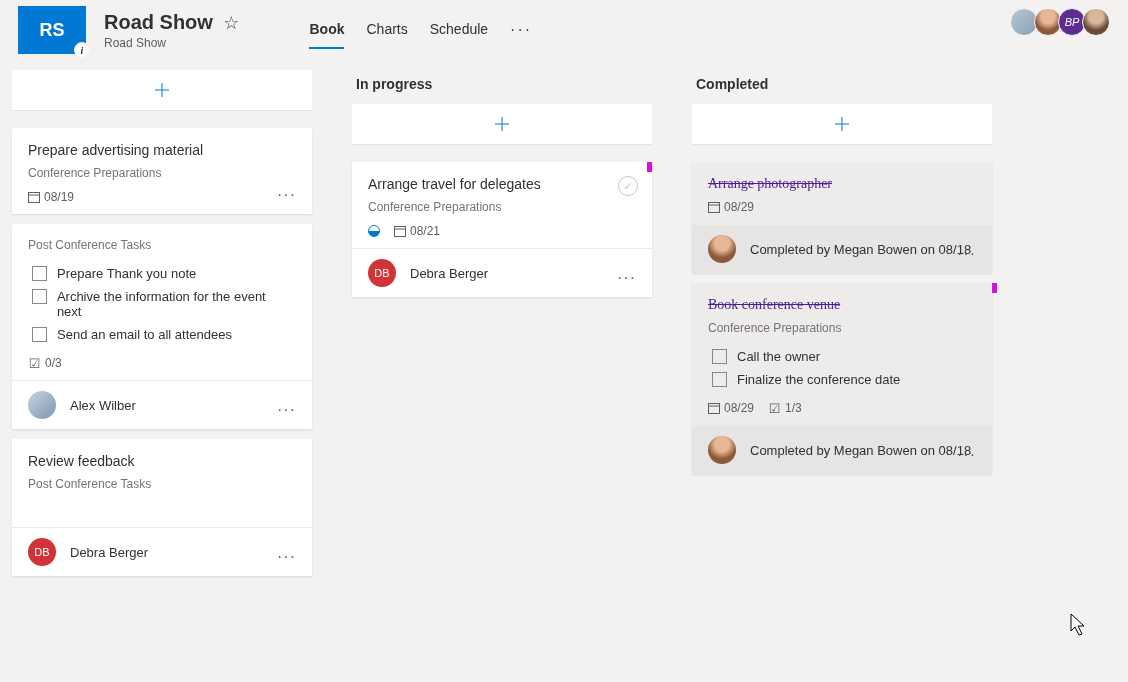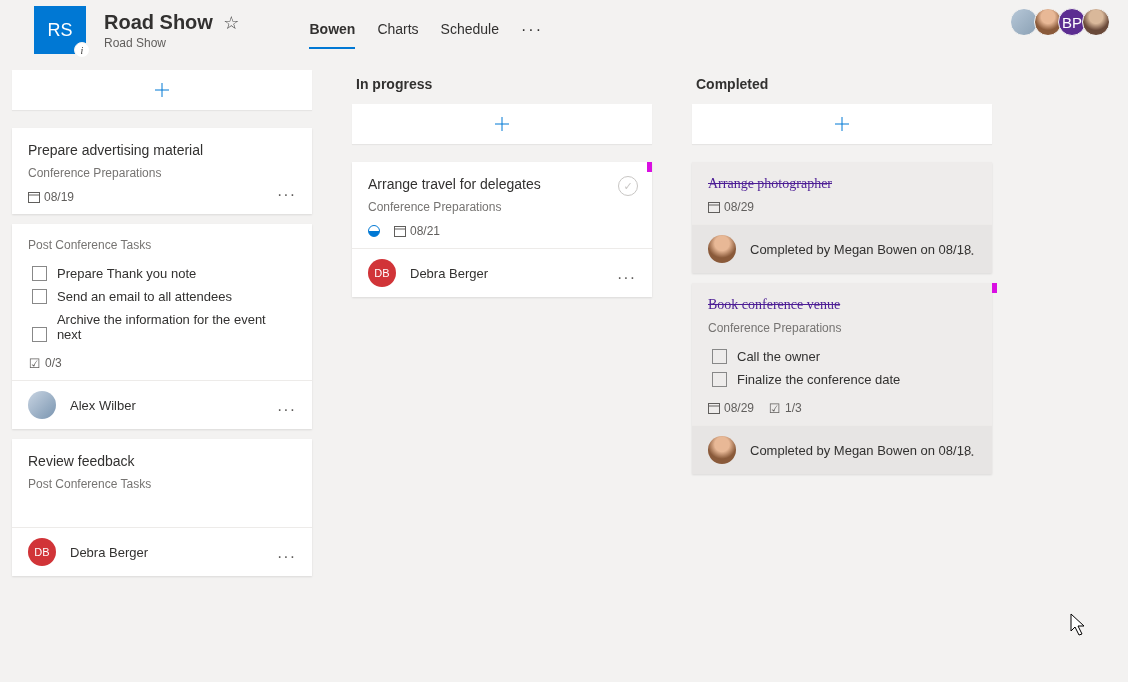--- a/index.html
+++ b/index.html
@@ -1,31 +1,31 @@
 <!DOCTYPE html>
 <html><head>
   <meta charset="utf-8">
   <style>
     * { box-sizing: border-box; margin: 0; padding: 0; font-family: "Segoe UI", sans-serif; }
     body { background: #f3f2f1; width: 1128px; height: 682px; overflow: hidden; position: relative; }
 
     
     .header { display: flex; align-items: center; padding: 6px 18px 6px 18px; position: relative; }
-    .plan-badge { width: 52px; height: 48px; background: #0078d4; color: #fff; display: flex; align-items: center; justify-content: center; font-size: 18px; font-weight: 400; position: relative; margin-left: 16px; }
+    .plan-badge { width: 68px; height: 48px; background: #0078d4; color: #fff; display: flex; align-items: center; justify-content: center; font-size: 18px; font-weight: 700; position: relative; }
     .info-badge { position: absolute; bottom: -4px; right: -4px; width: 16px; height: 16px; background: #fff; border-radius: 50%; color: #333; font-size: 10px; display: flex; align-items: center; justify-content: center; font-style: italic; font-family: serif; border: 1px solid #f3f2f1; }
     .title-block { margin-left: 18px; }
     .plan-title { font-size: 20px; font-weight: 600; color: #323130; display: inline-block; }
     .star { margin-left: 6px; font-size: 18px; color: #444; }
     .group-name { font-size: 12px; color: #605e5c; margin-top: 2px; }
     .tabs { display: flex; gap: 22px; margin-left: 70px; align-items: center; }
     .tab { padding: 10px 0 10px 0; font-size: 14px; color: #323130; cursor: pointer; border-bottom: 2px solid transparent; }
     .tab.active { font-weight: 600; border-bottom: 2px solid #0078d4; }
     .tab-more { font-size: 16px; letter-spacing: 2px; color: #323130; cursor: pointer; }
     .members { position: absolute; right: 18px; top: 8px; display: flex; }
-    .avatar { width: 28px; height: 28px; border-radius: 50%; margin-left: -4px; display: flex; align-items: center; justify-content: center; font-size: 15px; color: #fff; border: 1px solid #f3f2f1; background-size: cover; }
+    .avatar { width: 28px; height: 28px; border-radius: 50%; margin-left: -4px; display: flex; align-items: center; justify-content: center; font-size: 11px; color: #fff; border: 1px solid #f3f2f1; background-size: cover; font-style: italic; }
     .avatar.p1 { background: linear-gradient(135deg,#b7c8d8,#8aa0b4); }
     .avatar.p2 { background: radial-gradient(circle at 50% 30%, #e8b896 30%, #8a5a3a 60%); }
     .avatar.p3 { background: #5c2d91; }
     .avatar.p4 { background: radial-gradient(circle at 50% 30%, #d9b89a 30%, #6a4a3a 60%); }
 
     
     .board { display: flex; padding: 10px 0 0 12px; gap: 40px; }
     .col { width: 300px; }
     .col-title { font-size: 14px; font-weight: 600; color: #323130; padding: 6px 4px 12px 4px; }
     .add-task { background: #fff; height: 40px; display: flex; align-items: center; justify-content: center; cursor: pointer; box-shadow: 0 1px 1px rgba(0,0,0,0.05); margin-bottom: 18px; }
@@ -38,21 +38,21 @@
     .card-body { padding: 14px 16px 10px 16px; }
     .card-title { font-size: 14px; color: #323130; margin-bottom: 8px; }
     .card-title.done { text-decoration: line-through; color: #4c1d95; font-family: Liberation Serif, serif; }
     .bucket { font-size: 12px; color: #767472; margin-bottom: 10px; }
     .meta-row { display: flex; align-items: center; gap: 14px; font-size: 12px; color: #605e5c; }
     .meta-item { display: flex; align-items: center; gap: 4px; }
     .half-dot { width: 12px; height: 12px; border-radius: 50%; background: linear-gradient(to top, #0078d4 50%, #fff 50%); border: 1px solid #0078d4; }
     .more { position: absolute; right: 16px; font-size: 16px; color: #605e5c; letter-spacing: 1px; cursor: pointer; }
     .card .more.bottom { bottom: 10px; }
     .checklist { margin: 6px 0 10px 0; }
-    .check-item { display: flex; align-items: flex-end; gap: 10px; font-size: 13px; color: #323130; padding: 4px 4px; cursor: pointer; }
+    .check-item { display: flex; align-items: flex-start; gap: 10px; font-size: 13px; color: #323130; padding: 4px 4px; cursor: pointer; }
     .checkbox { width: 15px; height: 15px; border: 1px solid #888; }
     .check-icon { width: 13px; height: 13px; display: inline-flex; align-items: center; justify-content: center; font-size: 11px; color: #605e5c; }
     .check-icon::before { content: "☑"; font-size: 13px; }
     .assignee-row { border-top: 1px solid #edebe9; padding: 10px 16px 10px 16px; display: flex; align-items: center; gap: 14px; font-size: 13px; color: #323130; }
     .assignee-row.completed { background: #e7e5e4; }
     .av { width: 28px; height: 28px; border-radius: 50%; display: flex; align-items: center; justify-content: center; color: #fff; font-size: 11px; }
     .av.db { background: #d13438; }
     .av.aw { background: linear-gradient(135deg,#c8d4e2,#7a95b0); }
     .av.mb { background: radial-gradient(circle at 50% 30%, #e8b896 30%, #8a5a3a 60%); }
     .complete-circle { width: 20px; height: 20px; border: 1px solid #c8c6c4; border-radius: 50%; display: flex; align-items: center; justify-content: center; position: absolute; top: 14px; right: 14px; }
@@ -72,21 +72,21 @@
     <span class="info-badge">i</span>
   </div>
   <div class="title-block">
     <div>
       <span class="plan-title">Road Show</span>
       <span class="star">☆</span>
     </div>
     <div class="group-name">Road Show</div>
   </div>
   <div class="tabs">
-    <div class="tab active">Bowen</div>
+    <div class="tab active">Book</div>
     <div class="tab">Charts</div>
     <div class="tab">Schedule</div>
     <div class="tab-more">···</div>
   </div>
   <div class="members">
     <div class="avatar p1"></div>
     <div class="avatar p2"></div>
     <div class="avatar p3">BP</div>
     <div class="avatar p4"></div>
   </div>
@@ -122,25 +122,25 @@
     <div class="card">
       <div class="card-body">
         <div class="bucket">Post Conference Tasks</div>
         <div class="checklist">
           <div class="check-item">
               <span class="checkbox"></span>
               <span>Prepare Thank you note</span>
             </div>
           <div class="check-item">
               <span class="checkbox"></span>
+              <span>Archive the information for the event next</span>
+            </div>
+          <div class="check-item">
+              <span class="checkbox"></span>
               <span>Send an email to all attendees</span>
-            </div>
-          <div class="check-item">
-              <span class="checkbox"></span>
-              <span>Archive the information for the event next</span>
             </div>
         </div>
         <div class="meta-row">
           <span class="meta-item">
               <span class="check-icon"></span>
               <span>0/3</span>
             </span>
           <span class="more bottom">···</span>
         </div>
       </div>

